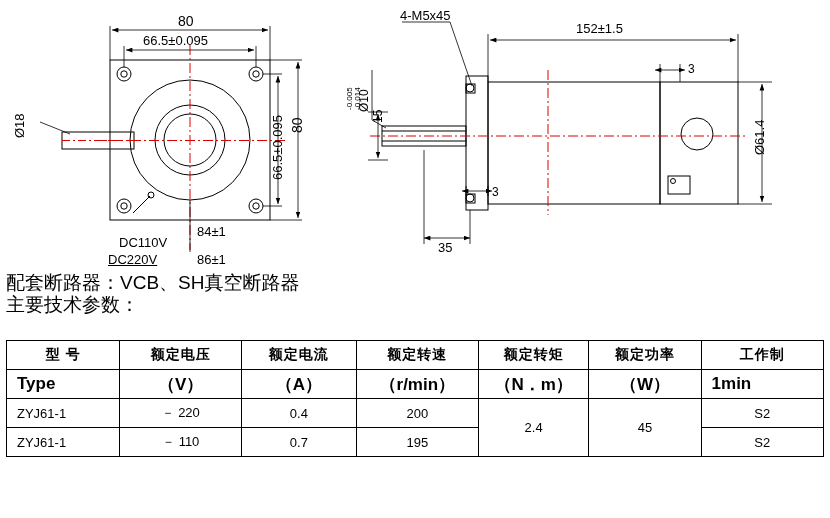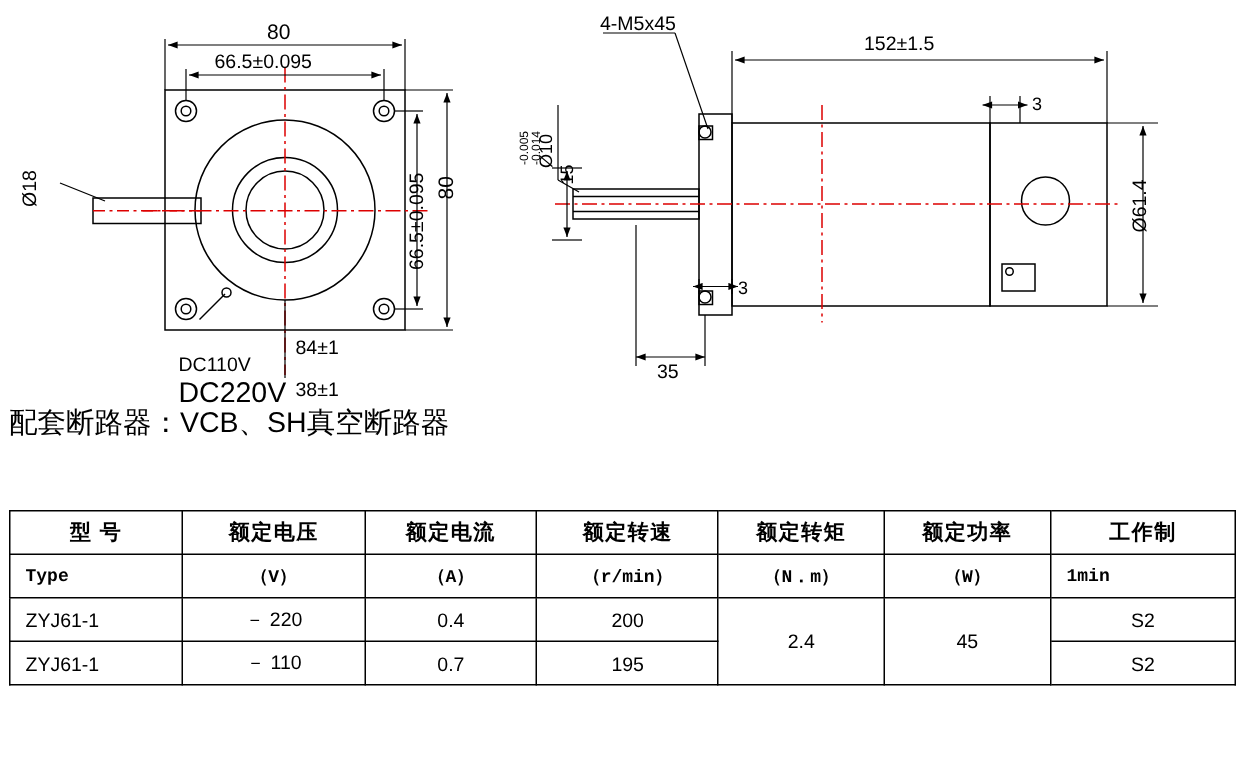--- a/index.html
+++ b/index.html
@@ -57,22 +57,21 @@
     height: 28px;
     padding: 0 4px;
   }
   table.spec td.hd1 {
     font-weight: bold;
     font-size: 14px;
     letter-spacing: 1px;
   }
   table.spec td.hd2 {
     font-weight: bold;
-    font-size: 12px;
-    font-family: Liberation Mono, monospace;
+    font-size: 17px;
   }
   table.spec td.lft {
     text-align: left;
     padding-left: 10px;
   }
   table.spec td.row {
     font-size: 13px;
   }
   .hdr-row td { height: 32px; }
 </style>
@@ -202,36 +201,37 @@
     </g>
   </svg>
 
   <div class="txt" style="left:178px; top:13px; font-size:14px;">80</div>
   <div class="txt" style="left:143px; top:33px; font-size:13px;">66.5±0.095</div>
   <div class="txt" style="left:289px; top:133px; font-size:14px; transform:rotate(-90deg); transform-origin:left top;">80</div>
   <div class="txt" style="left:270px; top:180px; font-size:13px; transform:rotate(-90deg); transform-origin:left top;">66.5±0.095</div>
   <div class="txt" style="left:12px; top:138px; font-size:13px; transform:rotate(-90deg); transform-origin:left top;">Ø18</div>
   <div class="txt" style="left:119px; top:235px; font-size:13px;">DC110V</div>
   <div class="txt" style="left:197px; top:224px; font-size:13px;">84±1</div>
-  <div class="txt" style="left:119px; top:252px; font-size:19px;">DC220V</div>
-  <div class="txt" style="left:197px; top:252px; font-size:13px;">38±1</div>
+  <div class="txt" style="left:108px; top:252px; font-size:13px;text-decoration:underline;">DC220V</div>
+  <div class="txt" style="left:197px; top:252px; font-size:13px;">86±1</div>
 
   <div class="txt" style="left:400px; top:8px; font-size:13px;">4-M5x45</div>
   <div class="txt" style="left:357px; top:112px; font-size:12px; transform:rotate(-90deg); transform-origin:left top;">Ø10</div>
   <div class="txt" style="left:345px; top:110px; font-size:8px; transform:rotate(-90deg); transform-origin:left top;">-0.005</div>
   <div class="txt" style="left:353px; top:110px; font-size:8px; transform:rotate(-90deg); transform-origin:left top;">-0.014</div>
   <div class="txt" style="left:371px; top:123px; font-size:12px; transform:rotate(-90deg); transform-origin:left top;">15</div>
   <div class="txt" style="left:492px; top:185px; font-size:12px;">3</div>
   <div class="txt" style="left:438px; top:240px; font-size:13px;">35</div>
   <div class="txt" style="left:576px; top:21px; font-size:13px;">152±1.5</div>
   <div class="txt" style="left:688px; top:62px; font-size:12px;">3</div>
   <div class="txt" style="left:752px; top:155px; font-size:13px; transform:rotate(-90deg); transform-origin:left top;">Ø61.4</div>
 
   <div class="notes">
     <div>配套断路器：VCB、SH真空断路器</div>
+    <div>主要技术参数：</div>
   </div>
 
   <table class="spec">
     <tbody>
         <tr class="hdr-row">
       <td class="hd1" style="width:115px;">型  号</td>
       <td class="hd1" style="width:125px;">额定电压</td>
       <td class="hd1" style="width:117px;">额定电流</td>
       <td class="hd1" style="width:120px;margin-top:12px;">额定转速</td>
       <td class="hd1" style="width:112px;">额定转矩</td>

